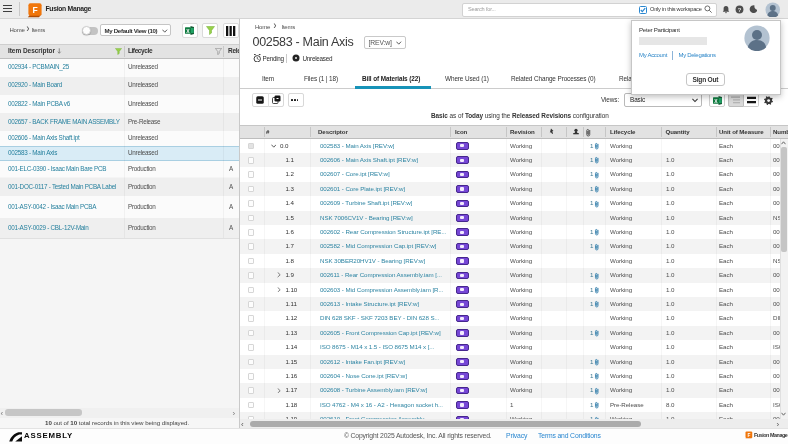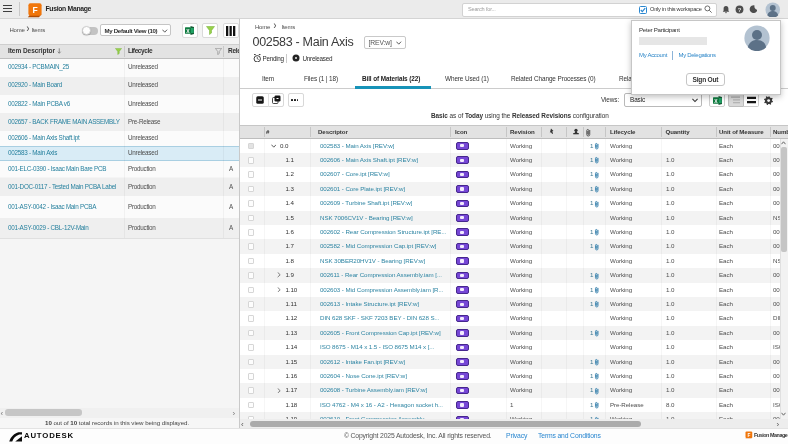--- a/index.html
+++ b/index.html
@@ -133,21 +133,21 @@
 <div class="t" style="left:0.5px;top:409.5px;font-size:8px;color:#777;">‹</div>
 <div class="t" style="left:232.5px;top:409.5px;font-size:8px;color:#777;">›</div>
 <div class="" style="left:5px;top:409px;width:77px;height:7px;background:#c6c6c6;border-radius:3px;"></div>
 <div class="" style="left:0px;top:417.5px;width:239px;height:10.5px;background:#f6f6f6;"></div>
 <div class="t" style="left:45px;top:419.8px;font-size:6.2px;color:#444;letter-spacing:-0.05px;"><b>10</b> out of <b>10</b> total records in this view being displayed.</div>
 <div class="" style="left:0px;top:428px;width:788px;height:16px;background:#fdfdfd;border-top:1px solid #e3e3e3;"></div>
 <svg style="left:9px;top:430.5px" width="13" height="11" viewBox="0 0 26 22">
 <path d="M0.5 21 C3.5 11 11 4.5 19 2.5 L26 2.5 L26 7 L20.5 7 C13 9.5 8.5 14.5 6.5 21 Z" fill="#0c0c0c"></path>
 <path d="M26 10.5 L26 21 L12.5 21 Z" fill="#0c0c0c"></path>
 </svg>
-<div class="t" style="left:24px;top:431.8px;font-size:7.8px;font-weight:bold;color:#0b0b0b;letter-spacing:0.8px;">AUTODESK</div>
+<div class="t" style="left:24px;top:431.8px;font-size:7.8px;font-weight:bold;color:#0b0b0b;letter-spacing:0.8px;">ASSEMBLY</div>
 <div class="" style="left:239.5px;top:19px;width:548.5px;height:409px;background:#fff;"></div>
 <div class="t" style="left:255px;top:23.8px;font-size:6px;color:#4d4d4d;letter-spacing:-0.25px;">Home</div>
 <div class="t" style="left:273px;top:24.2px;font-size:4.5px;color:#555;">❯</div>
 <div class="t" style="left:281.5px;top:23.8px;font-size:6px;color:#4d4d4d;letter-spacing:-0.25px;">Items</div>
 <div class="t" style="left:252.5px;top:36px;font-size:12.5px;color:#3a3a3a;letter-spacing:-0.3px;">002583 - Main Axis</div>
 <div class="" style="left:364px;top:35.5px;width:41.5px;height:13.5px;background:#fff;border:1px solid #c9c9c9;border-radius:2px;"></div>
 <div class="t" style="left:368.5px;top:39.5px;font-size:6.8px;color:#555;letter-spacing:-0.15px;">[REV:w]</div>
 <svg style="left:396px;top:41px" width="5.5" height="4" viewBox="0 0 7 5">
     <path d="M0.5 0.8 L3.5 4 L6.5 0.8" fill="none" stroke="#555" stroke-width="1.2"></path>
   </svg>

